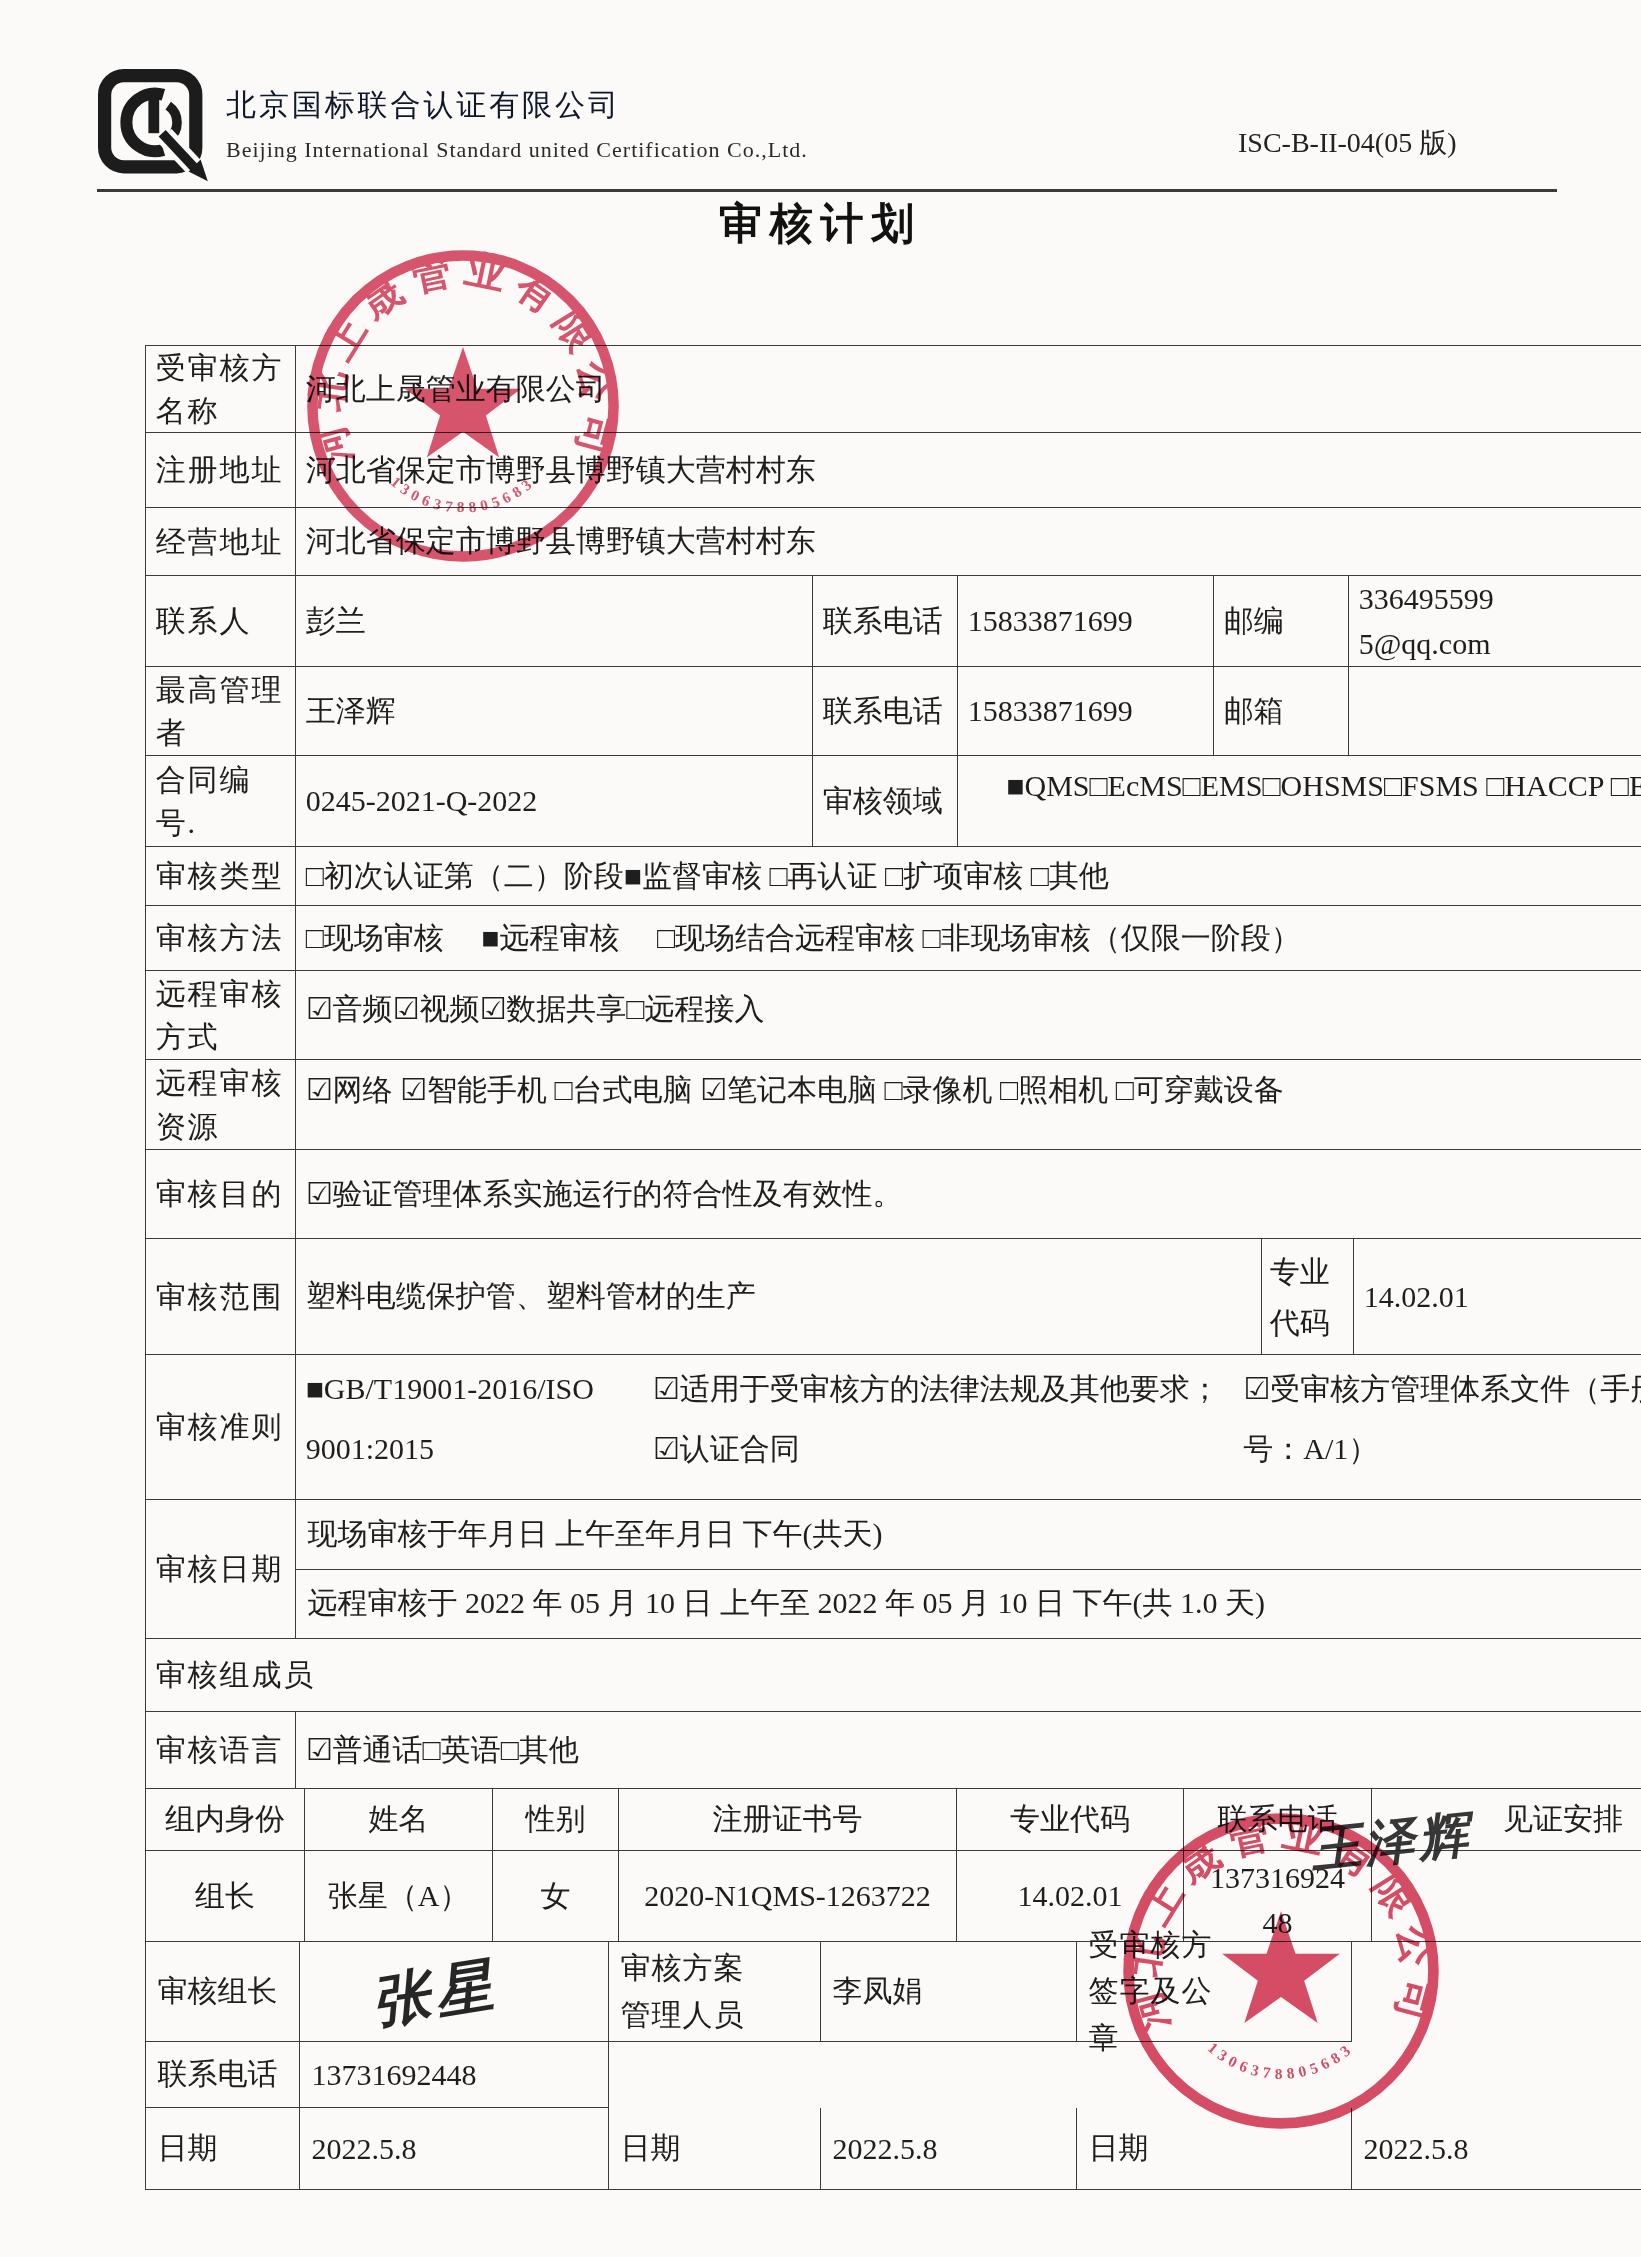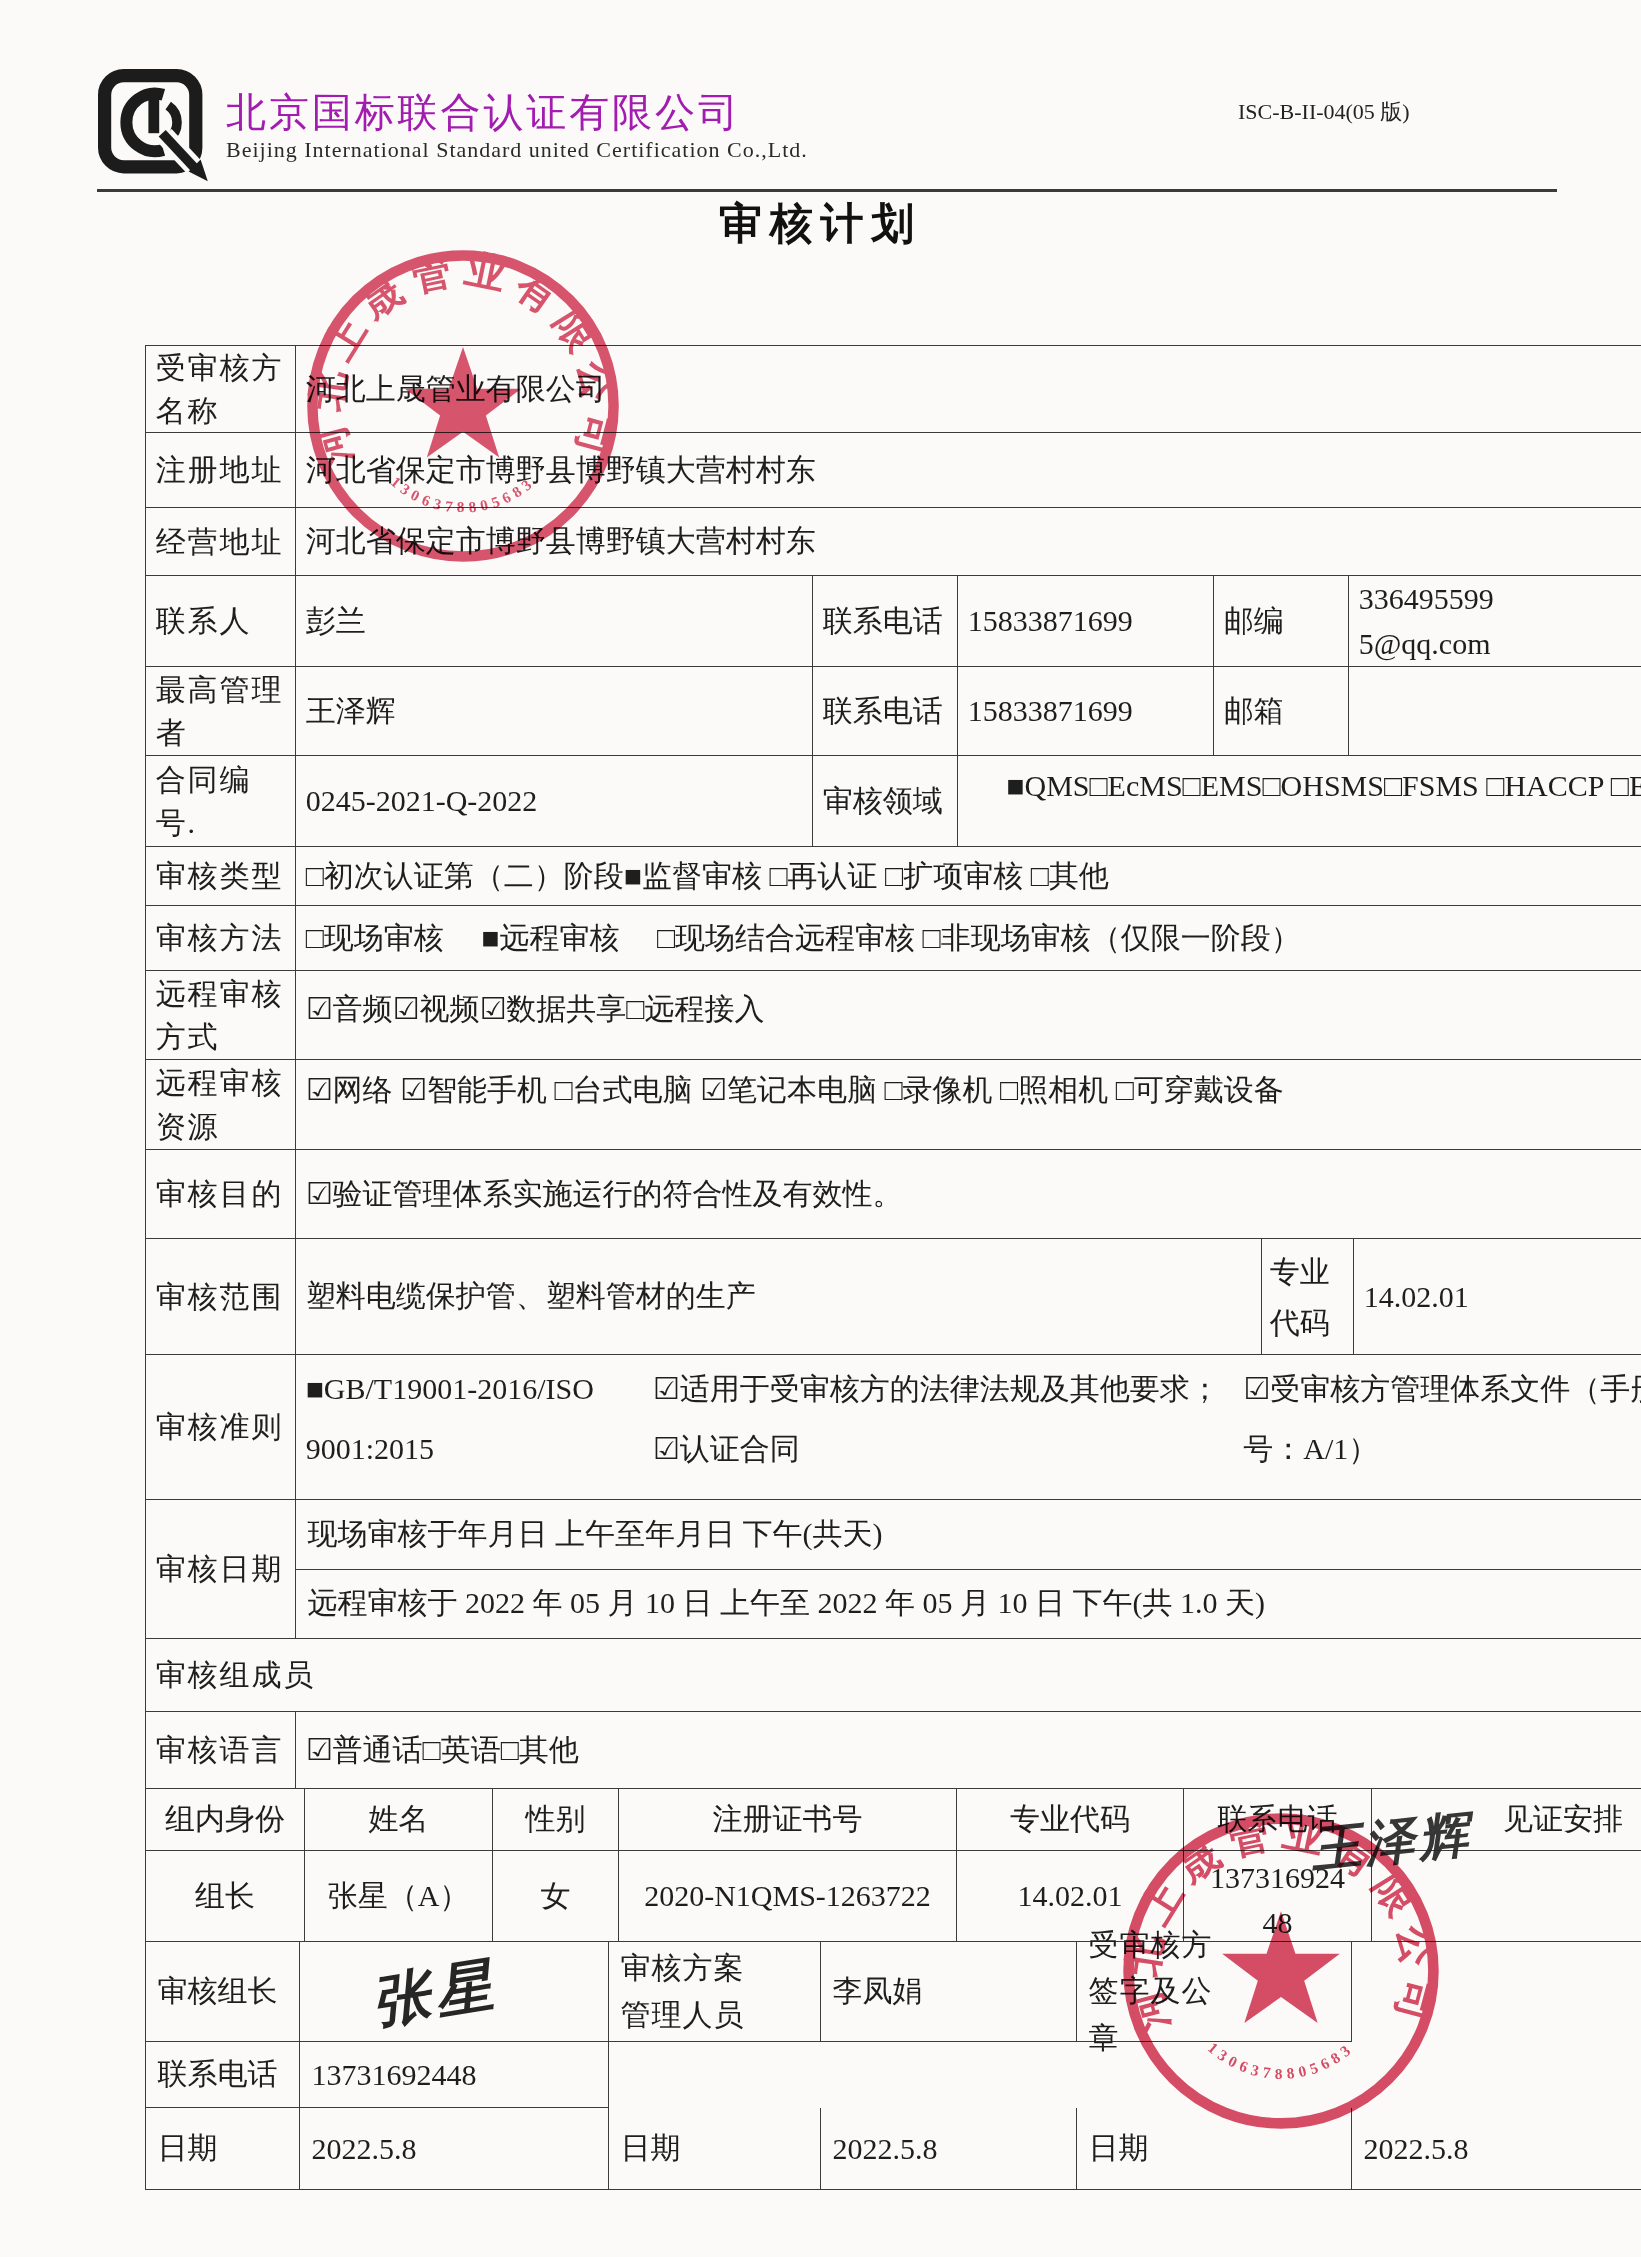--- a/index.html
+++ b/index.html
@@ -5,23 +5,23 @@
   * { margin:0; padding:0; box-sizing:border-box; }
   html,body { background:#ffffff; }
   .page {
     position:relative; width:1641px; height:2257px;
     background:#fbfaf8;
     font-family:"Liberation Serif","DejaVu Serif","DejaVu Sans",serif;
     color:#1e1e1e; overflow:hidden;
   }
   
   .logo { position:absolute; left:95px; top:64px; width:120px; height:124px; }
-  .company-cn { position:absolute; left:226px; top:85px; font-size:40px; letter-spacing:2.9px; color:#a21caf; }
+  .company-cn { position:absolute; left:226px; top:85px; font-size:30px; letter-spacing:2.9px; color:#0f172a; }
   .company-en { position:absolute; left:226px; top:137px; font-size:22px; letter-spacing:1px; color:#2a2a2a; }
-  .doc-code   { position:absolute; left:1238px; top:97px; font-size:22px; color:#222; }
+  .doc-code   { position:absolute; left:1238px; top:124px; font-size:28px; color:#222; }
   .header-rule { position:absolute; left:97px; top:189px; width:1460px; height:2.9px; background:#3a3a3a; }
   .doc-title { position:absolute; left:0; top:195px; width:1641px; text-align:center;
                font-size:43px; font-weight:bold; letter-spacing:7.7px; color:#111; }
   
   .tbl { position:absolute; left:145px; top:345px; width:1610px;
          border-top:1.9px solid #3b3b3b; border-left:1.9px solid #3b3b3b; font-size:30px; }
   .row { display:flex; width:100%; }
   .c { border-right:1.9px solid #3b3b3b; border-bottom:1.9px solid #3b3b3b;
        display:flex; align-items:center; padding:3.9px 9.7px; overflow:hidden; }
   .lbl { width:150px; flex:none; letter-spacing:1.9px; line-height:1.45; }

